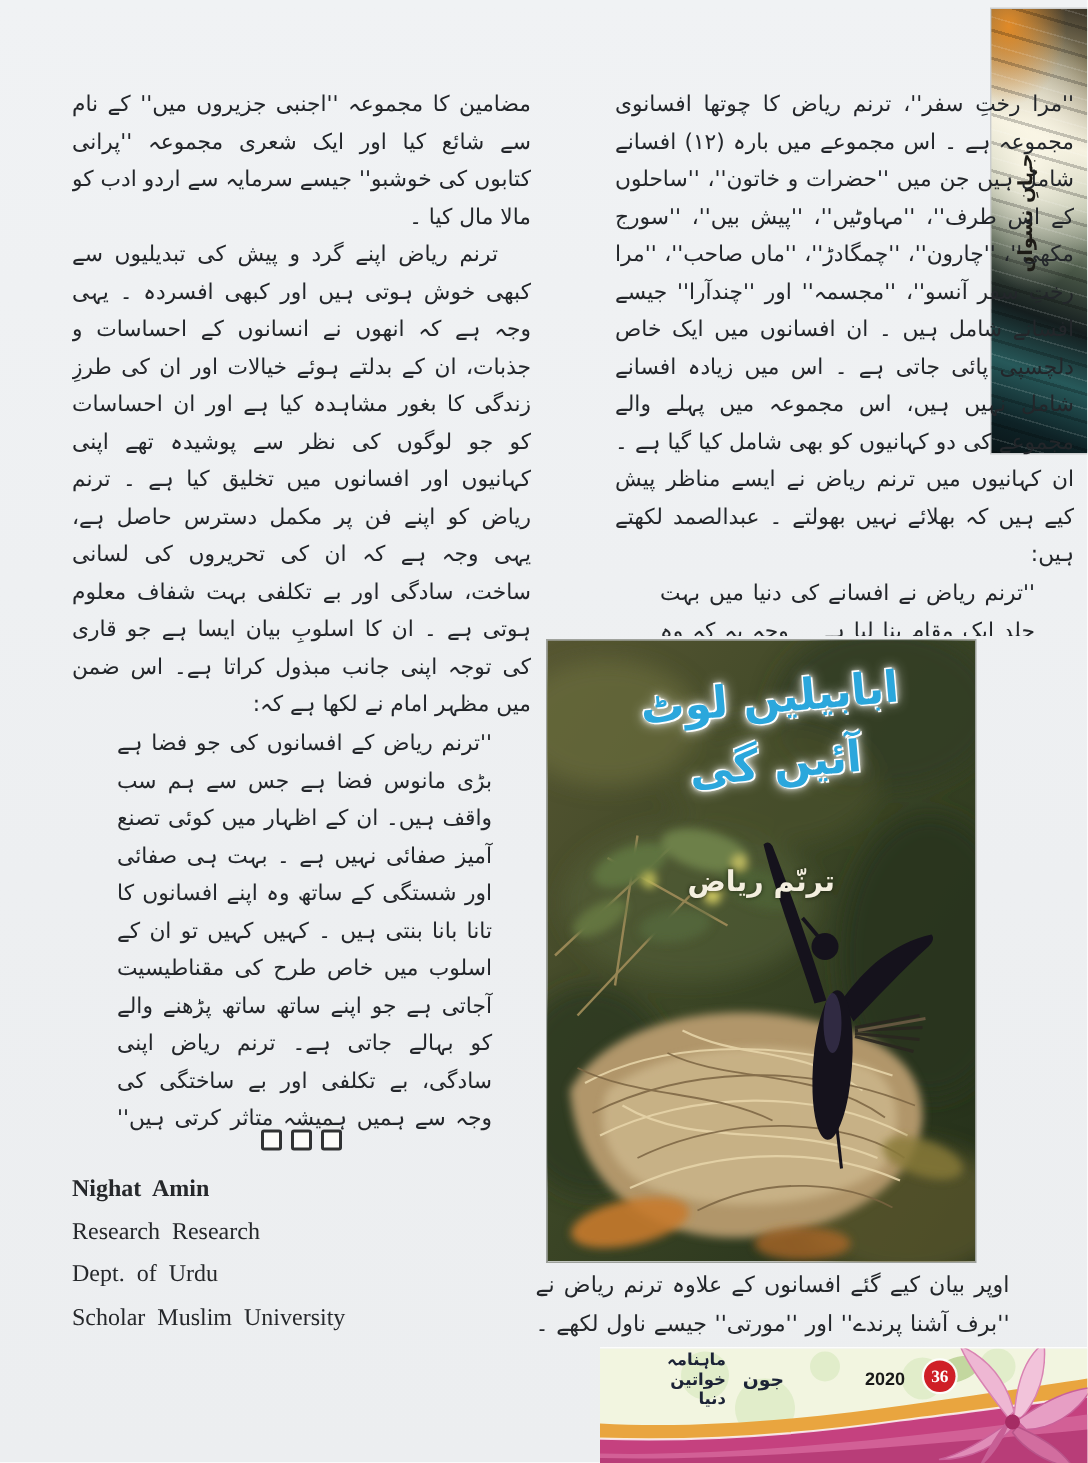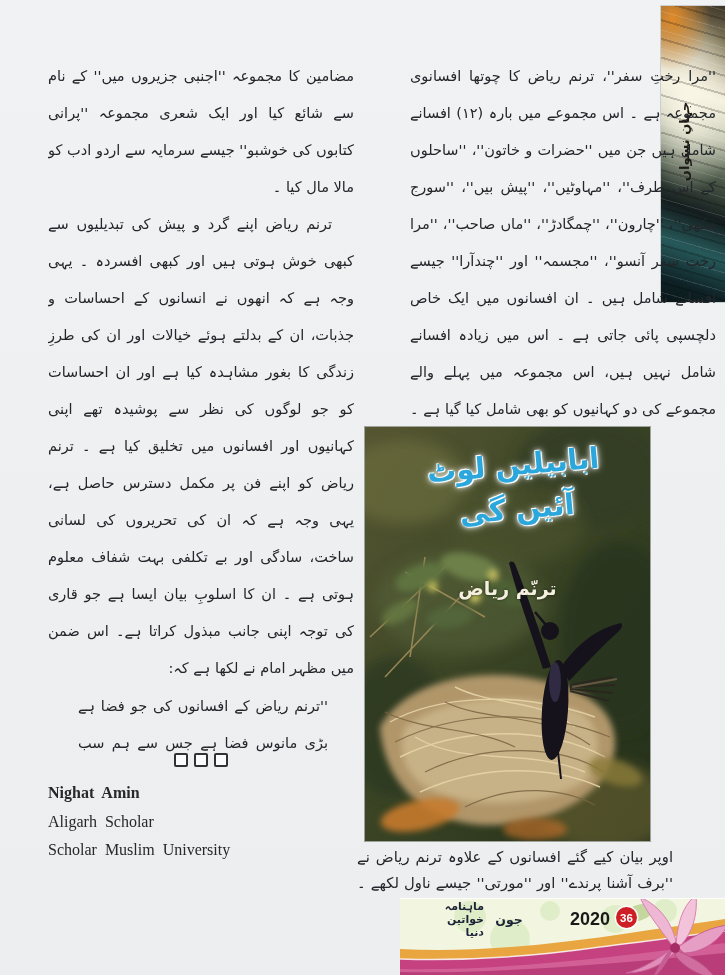--- a/index.html
+++ b/index.html
@@ -22,21 +22,21 @@
     box-shadow:0 0 0 1px rgba(0,0,0,.15);
   }
   .banner-title{
     position:absolute;left:-32px;top:128px;width:110px;
     transform:rotate(-90deg);
     text-align:center;
     font-size:13px;font-weight:bold;color:#1d1b16;letter-spacing:1px;
     direction:rtl;white-space:nowrap;
   }
   
-  .urdu{direction:rtl;text-align:justify;font-size:14.5px;line-height:37px;color:#23262a;}
+  .urdu{direction:rtl;text-align:justify;font-size:14.5px;line-height:25px;color:#23262a;}
   .col-left{position:absolute;left:48px;top:58px;width:306px;height:696px;overflow:hidden;}
   .col-right{position:absolute;left:362px;top:58px;width:306px;height:366px;overflow:hidden;margin-left:48px;}
   .para{margin:0;}
   .para.indent{text-indent:22px;}
   .quote{margin:1px 26px 1px 30px;}
   
   .end-marker{position:absolute;left:48px;top:752px;width:306px;text-align:center;}
   .end-marker .sq{
     display:inline-block;width:10px;height:10px;margin:0 3px;
     background:#fbfbfb;border:2.5px solid #303234;border-radius:2px;
@@ -63,26 +63,26 @@
     font-size:19px;font-weight:bold;color:#f4efdf;
     text-shadow:0 0 3px rgba(20,25,12,.8);
   }
   .caption{position:absolute;left:357px;top:844px;width:316px;font-size:14.8px;line-height:26px;}
   
   .footer{position:absolute;left:400px;top:898px;width:325px;height:77px;border-top:1px solid #fdfdfb;}
   .footer svg{position:absolute;left:0;top:0;}
   .footer-text{position:absolute;top:9px;height:22px;display:flex;align-items:center;}
   .f-magazine{left:26px;width:58px;font-size:11px;font-weight:bold;color:#1c2336;direction:rtl;justify-content:center;}
   .f-month{left:96px;width:26px;font-size:12.5px;font-weight:bold;color:#1c2336;direction:rtl;justify-content:center;}
-  .f-year{left:170px;width:40px;font-size:18px;font-weight:bold;color:#191919;font-family:"Liberation Sans",sans-serif;justify-content:center;}
+  .f-year{left:170px;width:40px;font-size:12px;font-weight:bold;color:#191919;font-family:"Liberation Sans",sans-serif;justify-content:center;}
   .page-circle{
     position:absolute;left:216px;top:8px;width:21px;height:21px;border-radius:50%;
     background:#cf1f26;box-shadow:0 0 0 1.5px rgba(255,255,255,.85);
     display:flex;align-items:center;justify-content:center;
-    font-size:11.5px;font-weight:bold;color:#ffffff;font-family:Liberation Sans, sans-serif;
+    font-size:11.5px;font-weight:bold;color:#ffffff;font-family:Liberation Serif, serif;
   }
 </style>
 </head>
 <body>
 
 <div class="page">
 
   <div class="banner">
     <div class="banner-title">جہانِ نسواں</div>
   </div>
@@ -93,21 +93,22 @@
     <p class="para quote">''ترنم ریاض کے افسانوں کی جو فضا ہے بڑی مانوس فضا ہے جس سے ہم سب واقف ہیں۔ ان کے اظہار میں کوئی تصنع آمیز صفائی نہیں ہے ۔ بہت ہی صفائی اور شستگی کے ساتھ وہ اپنے افسانوں کا تانا بانا بنتی ہیں ۔ کہیں کہیں تو ان کے اسلوب میں خاص طرح کی مقناطیسیت آجاتی ہے جو اپنے ساتھ ساتھ پڑھنے والے کو بہالے جاتی ہے۔ ترنم ریاض اپنی سادگی، بے تکلفی اور بے ساختگی کی وجہ سے ہمیں ہمیشہ متاثر کرتی ہیں'' ۔</p>
 
   </div>
 
   <div class="end-marker">
     <span class="sq"></span><span class="sq"></span><span class="sq"></span>
   </div>
 
   <div class="author-block">
     <div class="name">Nighat Amin</div>
-    <div>Aligarh Scholar</div>
+    <div>Research Research</div>
+    <div>Dept. of Urdu</div>
     <div>Scholar Muslim University</div>
   </div>
 
   <div class="col-right urdu">
     <p class="para">''مرا رختِ سفر''، ترنم ریاض کا چوتھا افسانوی مجموعہ ہے ۔ اس مجموعے میں بارہ (۱۲) افسانے شامل ہیں جن میں ''حضرات و خاتون''، ''ساحلوں کے اس طرف''، ''مہاوٹیں''، ''پیش بیں''، ''سورج مکھی''، ''چارون''، ''چمگادڑ''، ''ماں صاحب''، ''مرا رختِ سفر آنسو''، ''مجسمہ'' اور ''چندآرا'' جیسے افسانے شامل ہیں ۔ ان افسانوں میں ایک خاص دلچسپی پائی جاتی ہے ۔ اس میں زیادہ افسانے شامل نہیں ہیں، اس مجموعہ میں پہلے والے مجموعے کی دو کہانیوں کو بھی شامل کیا گیا ہے ۔ ان کہانیوں میں ترنم ریاض نے ایسے مناظر پیش کیے ہیں کہ بھلائے نہیں بھولتے ۔ عبدالصمد لکھتے ہیں:</p>
     <p class="para quote">''ترنم ریاض نے افسانے کی دنیا میں بہت جلد ایک مقام بنا لیا ہے ۔ وجہ یہ کہ وہ اپنے فن کے ساتھ انصاف کرنے کی کوشش کرتی ہیں ۔ ترنم ریاض بہت سوچ سمجھ کر اپنے موضوعات کا انتخاب کرتی ہیں اور انہیں بکھرنے نہیں دیتیں'' ۔</p>
 
   </div>
 
   <div class="cover">

